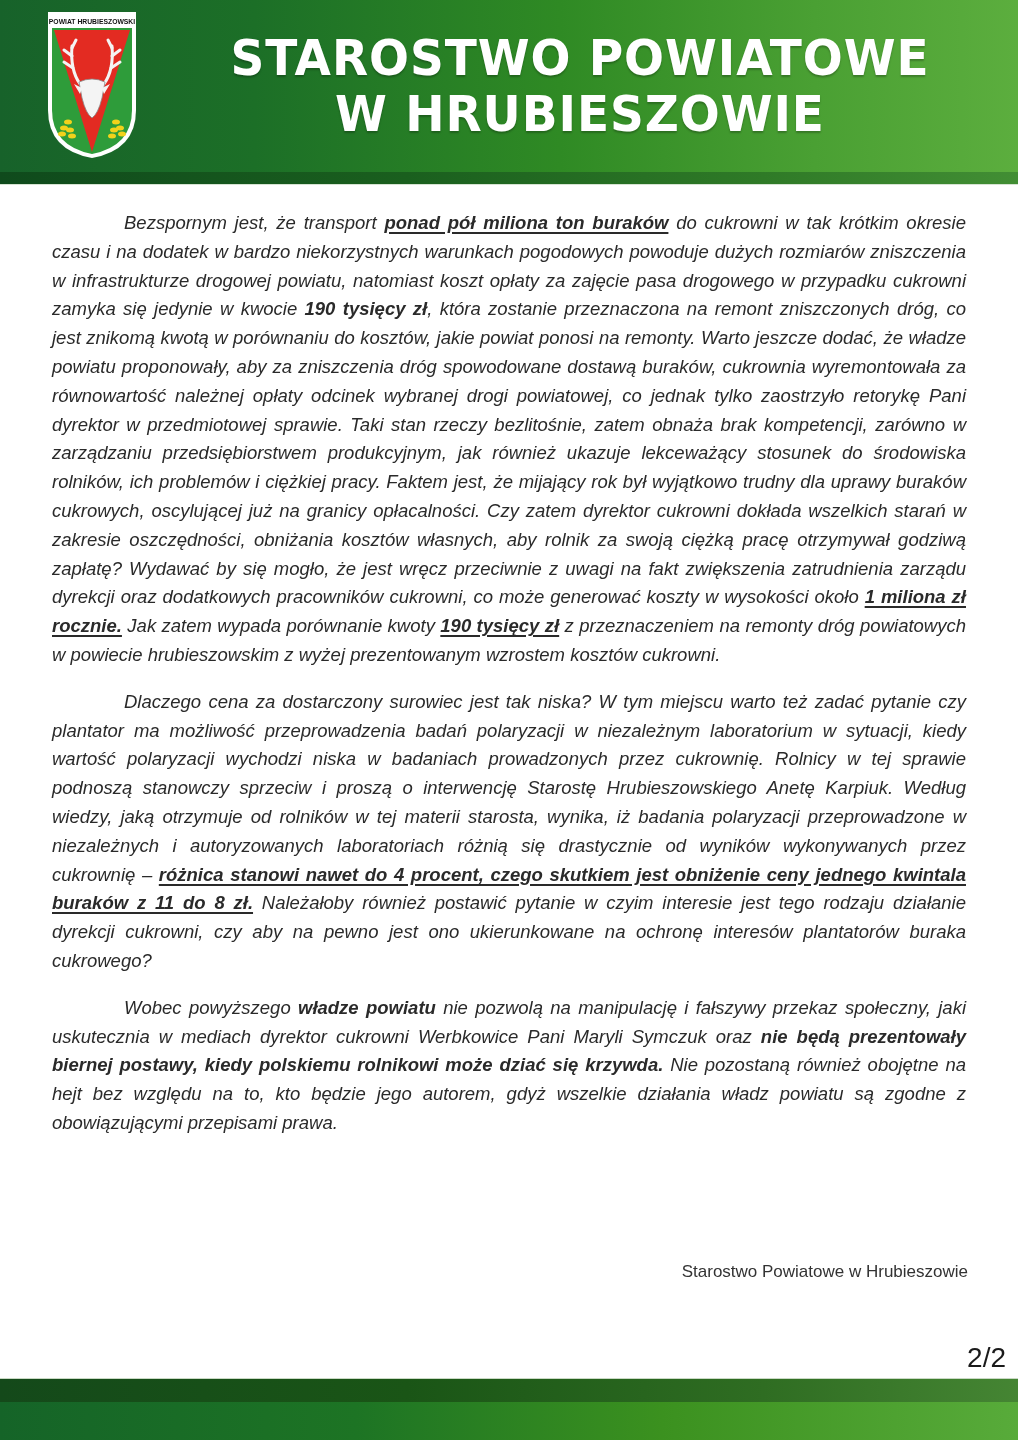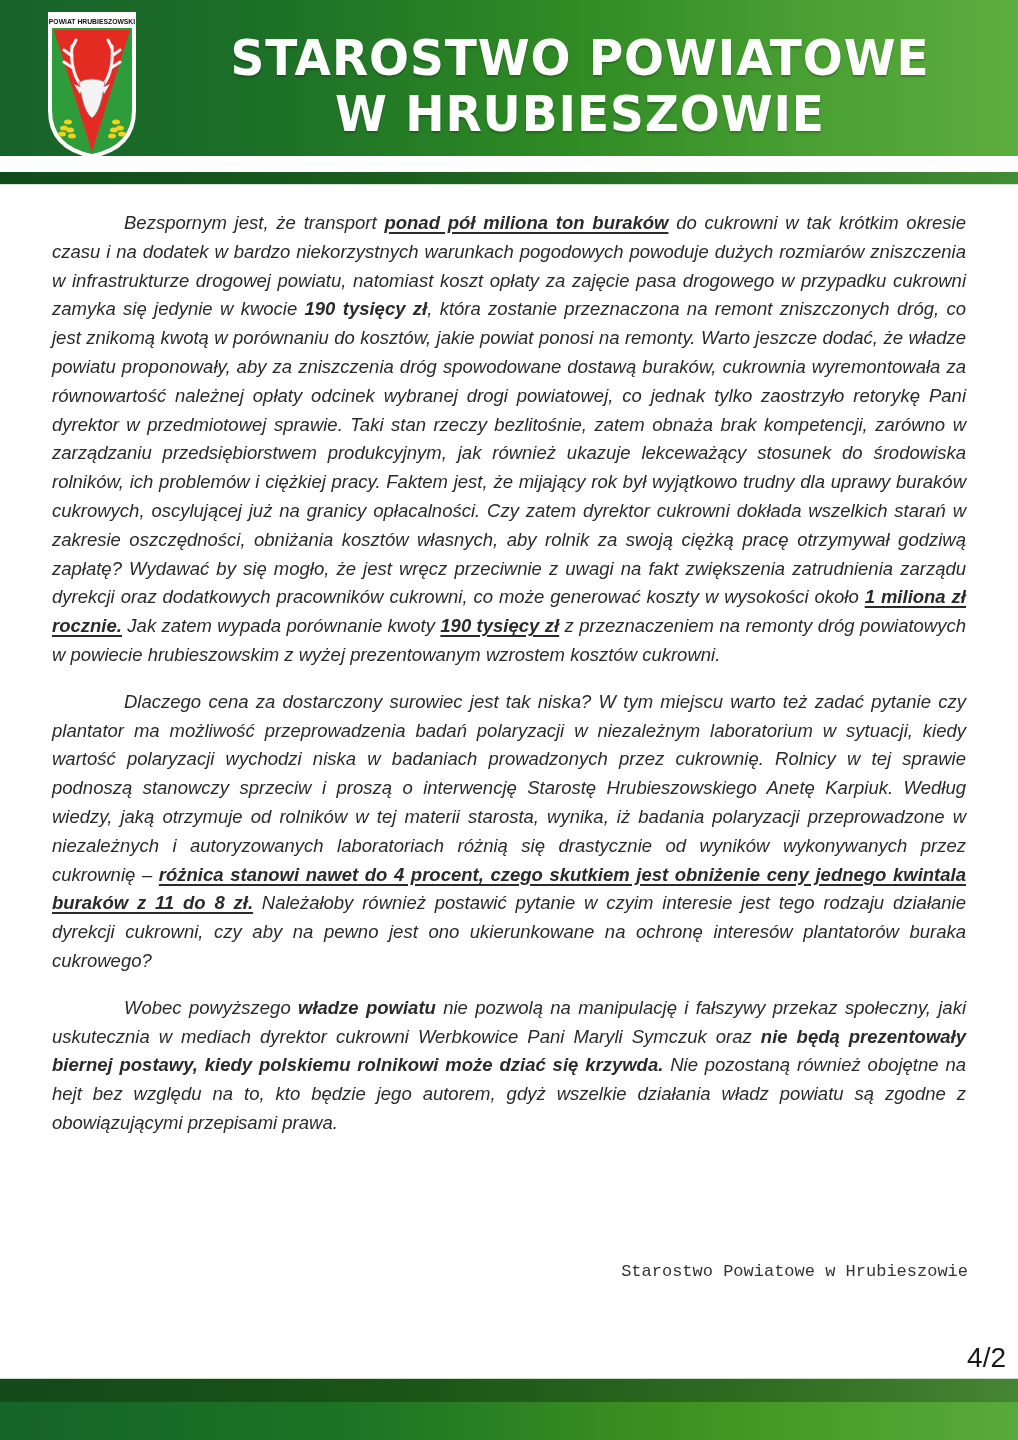--- a/index.html
+++ b/index.html
@@ -2,21 +2,21 @@
 <html><head>
 <meta charset="utf-8">
 <style>
   html, body { margin: 0; padding: 0; }
   body {
     width: 1018px; height: 1440px; position: relative; overflow: hidden;
     background: #ffffff;
     font-family: "Liberation Sans Narrow", "Liberation Sans", sans-serif;
   }
   .header {
-    position: absolute; left: 0; top: 0; width: 1018px; height: 156px;
+    position: absolute; left: 0; top: 0; width: 1018px; height: 183px;
     background: linear-gradient(90deg, #17622a 0%, #1c6f27 25%, #2f8a24 55%, #4aa033 80%, #5cae3e 100%);
   }
   .header-stripe {
     position: absolute; left: 0; top: 172px; width: 1018px; height: 12px;
     background: linear-gradient(90deg, #0f4a1c 0%, #1a5f1e 40%, #2f7a27 75%, #428e34 100%);
     border-bottom: 1px solid #d6e3d2;
   }
   .crest {
     position: absolute; left: 46px; top: 10px; width: 92px; height: 150px;
   }
@@ -34,21 +34,21 @@
     text-align: justify;
     font-style: italic;
   }
   .content p { margin: 0; }
   .content p + p { margin-top: 18px; }
   .indent { display: inline-block; width: 72px; }
   .b { font-weight: bold; }
   .u { text-decoration: underline; text-decoration-thickness: 2px; text-underline-offset: 3px; }
   .signature {
     position: absolute; right: 50px; top: 1262px;
-    font-family: Liberation Mono, monospace; font-size: 17px; color: #333;
+    font-family: Liberation Sans, sans-serif; font-size: 17px; color: #333;
   }
   .page-num {
     position: absolute; right: 12px; top: 1342px;
     font-family: "Liberation Sans", sans-serif; font-size: 28px; color: #1a1a1a;
   }
   .footer-stripe {
     position: absolute; left: 0; top: 1378px; width: 1018px; height: 24px;
     background: linear-gradient(90deg, #14491a 0%, #1a5516 40%, #2f6d22 75%, #458533 100%);
     border-top: 1px solid #c9d9c4;
   }
@@ -99,16 +99,16 @@
 </div>
 <div class="header-stripe"></div>
 
 <div class="content">
   <p><span class="indent"></span><span>Bezspornym jest, że  transport </span><span class="b u">ponad pół miliona ton buraków</span><span> do cukrowni w tak krótkim okresie czasu i na dodatek w bardzo niekorzystnych warunkach pogodowych powoduje dużych rozmiarów zniszczenia w infrastrukturze drogowej powiatu, natomiast koszt opłaty za zajęcie pasa drogowego w przypadku cukrowni zamyka się jedynie w kwocie </span><span class="b">190 tysięcy zł</span><span>, która zostanie przeznaczona na remont zniszczonych dróg, co jest znikomą kwotą w porównaniu do kosztów, jakie powiat ponosi na remonty. Warto jeszcze dodać, że władze powiatu proponowały, aby za zniszczenia dróg spowodowane dostawą buraków, cukrownia wyremontowała za równowartość należnej opłaty odcinek wybranej drogi powiatowej, co jednak tylko zaostrzyło retorykę Pani dyrektor w przedmiotowej sprawie. Taki stan rzeczy bezlitośnie, zatem obnaża brak kompetencji, zarówno w zarządzaniu przedsiębiorstwem produkcyjnym, jak również ukazuje lekceważący stosunek do środowiska rolników, ich problemów i ciężkiej pracy. Faktem jest, że mijający rok był wyjątkowo trudny dla uprawy buraków cukrowych, oscylującej już na granicy opłacalności. Czy zatem dyrektor cukrowni dokłada wszelkich starań w zakresie oszczędności, obniżania kosztów własnych, aby rolnik za swoją ciężką pracę otrzymywał godziwą zapłatę? Wydawać by się mogło, że jest wręcz przeciwnie z uwagi na fakt zwiększenia zatrudnienia zarządu dyrekcji oraz dodatkowych pracowników cukrowni, co może generować koszty w wysokości około </span><span class="b u">1 miliona zł rocznie.</span><span> Jak zatem wypada porównanie kwoty </span><span class="b u">190 tysięcy zł</span><span> z przeznaczeniem na remonty dróg powiatowych w powiecie hrubieszowskim z wyżej prezentowanym wzrostem kosztów cukrowni.</span></p>
   <p><span class="indent"></span><span>Dlaczego cena za dostarczony surowiec jest tak niska? W tym miejscu warto też zadać pytanie czy plantator ma możliwość przeprowadzenia badań polaryzacji w niezależnym laboratorium w sytuacji, kiedy wartość polaryzacji wychodzi niska w badaniach prowadzonych przez cukrownię. Rolnicy w tej sprawie podnoszą stanowczy sprzeciw i proszą o interwencję Starostę Hrubieszowskiego Anetę Karpiuk. Według wiedzy, jaką otrzymuje od rolników w tej materii starosta, wynika, iż badania polaryzacji przeprowadzone w niezależnych i autoryzowanych laboratoriach różnią się drastycznie od wyników wykonywanych przez cukrownię – </span><span class="b u">różnica stanowi nawet do 4 procent, czego skutkiem jest obniżenie ceny  jednego kwintala buraków z 11 do 8 zł.</span><span> Należałoby również postawić pytanie w czyim interesie jest tego rodzaju działanie dyrekcji cukrowni, czy aby na pewno jest ono ukierunkowane na ochronę interesów plantatorów buraka cukrowego?</span></p>
   <p><span class="indent"></span><span>Wobec powyższego </span><span class="b">władze powiatu</span><span> nie pozwolą na manipulację i fałszywy przekaz społeczny, jaki uskutecznia w mediach dyrektor cukrowni Werbkowice Pani Maryli Symczuk oraz </span><span class="b">nie będą prezentowały biernej postawy, kiedy polskiemu rolnikowi może dziać się krzywda.</span><span> Nie pozostaną również obojętne na hejt bez względu na to, kto będzie jego autorem, gdyż wszelkie działania władz powiatu są zgodne z obowiązującymi przepisami prawa.</span></p>
 </div>
 
 <div class="signature">Starostwo Powiatowe w Hrubieszowie</div>
-<div class="page-num">4/2</div>
+<div class="page-num">2/2</div>
 
 <div class="footer-stripe"></div>
 <div class="footer"></div>
 
 </body></html>

